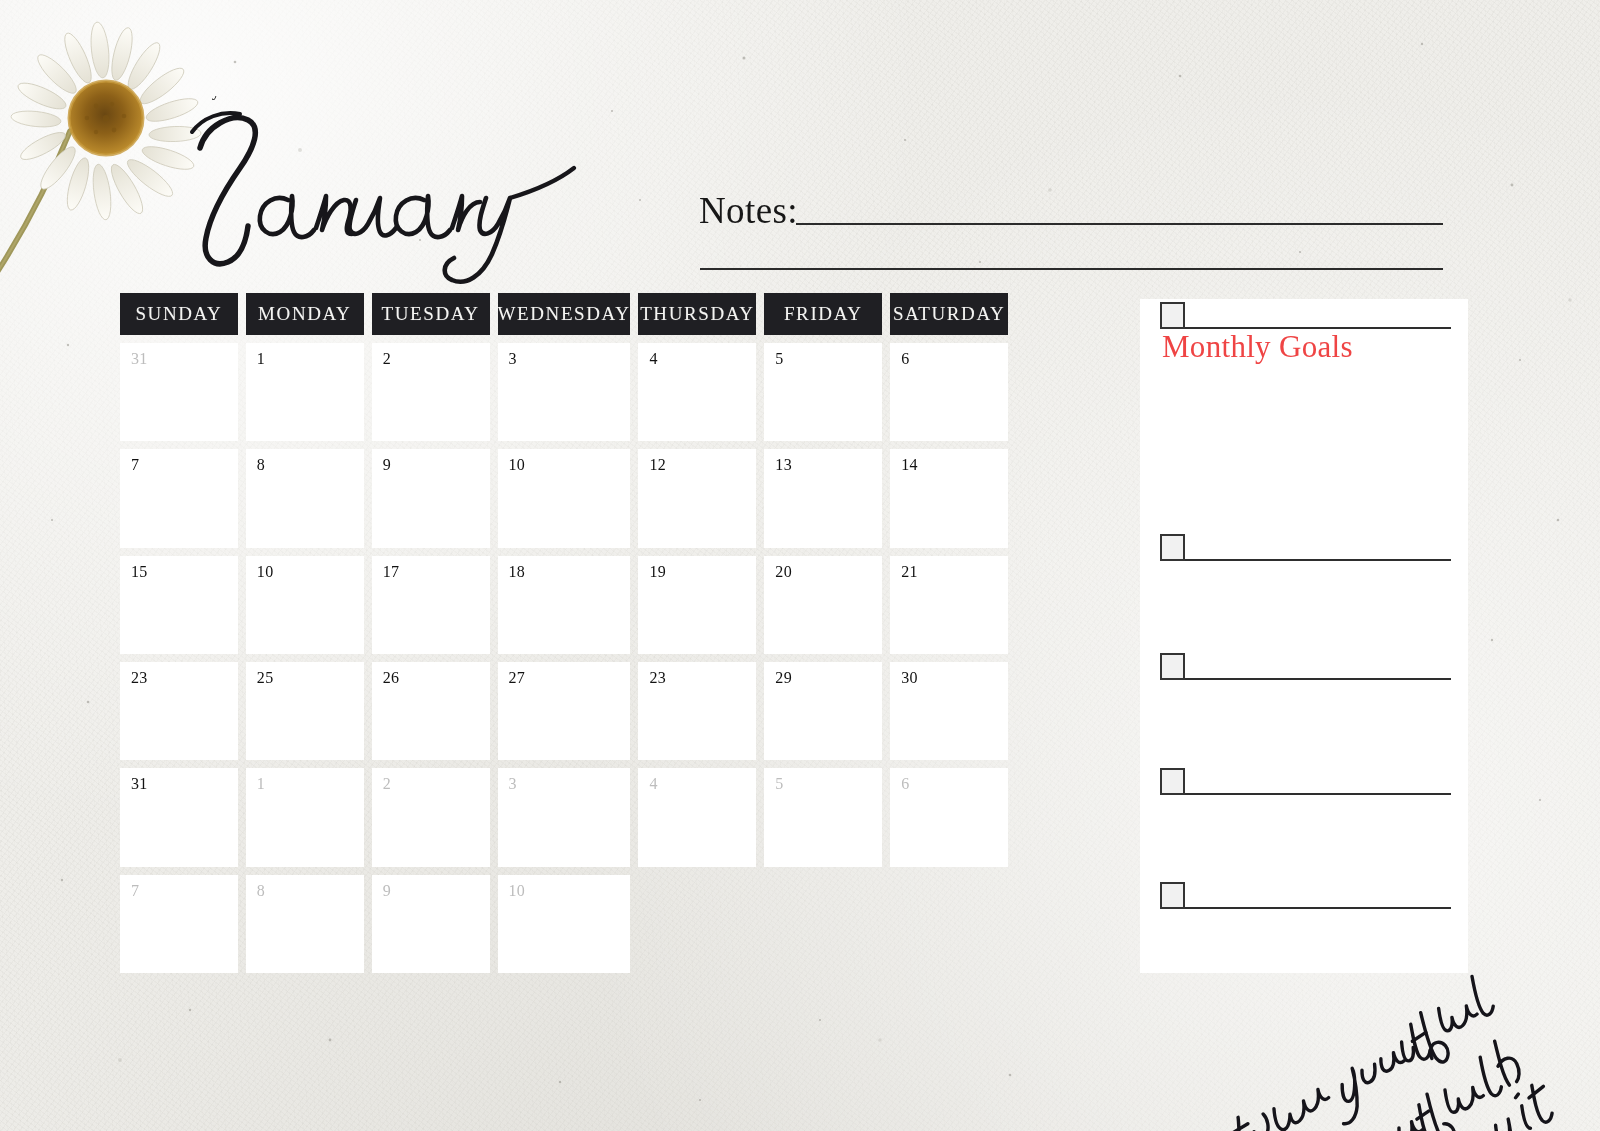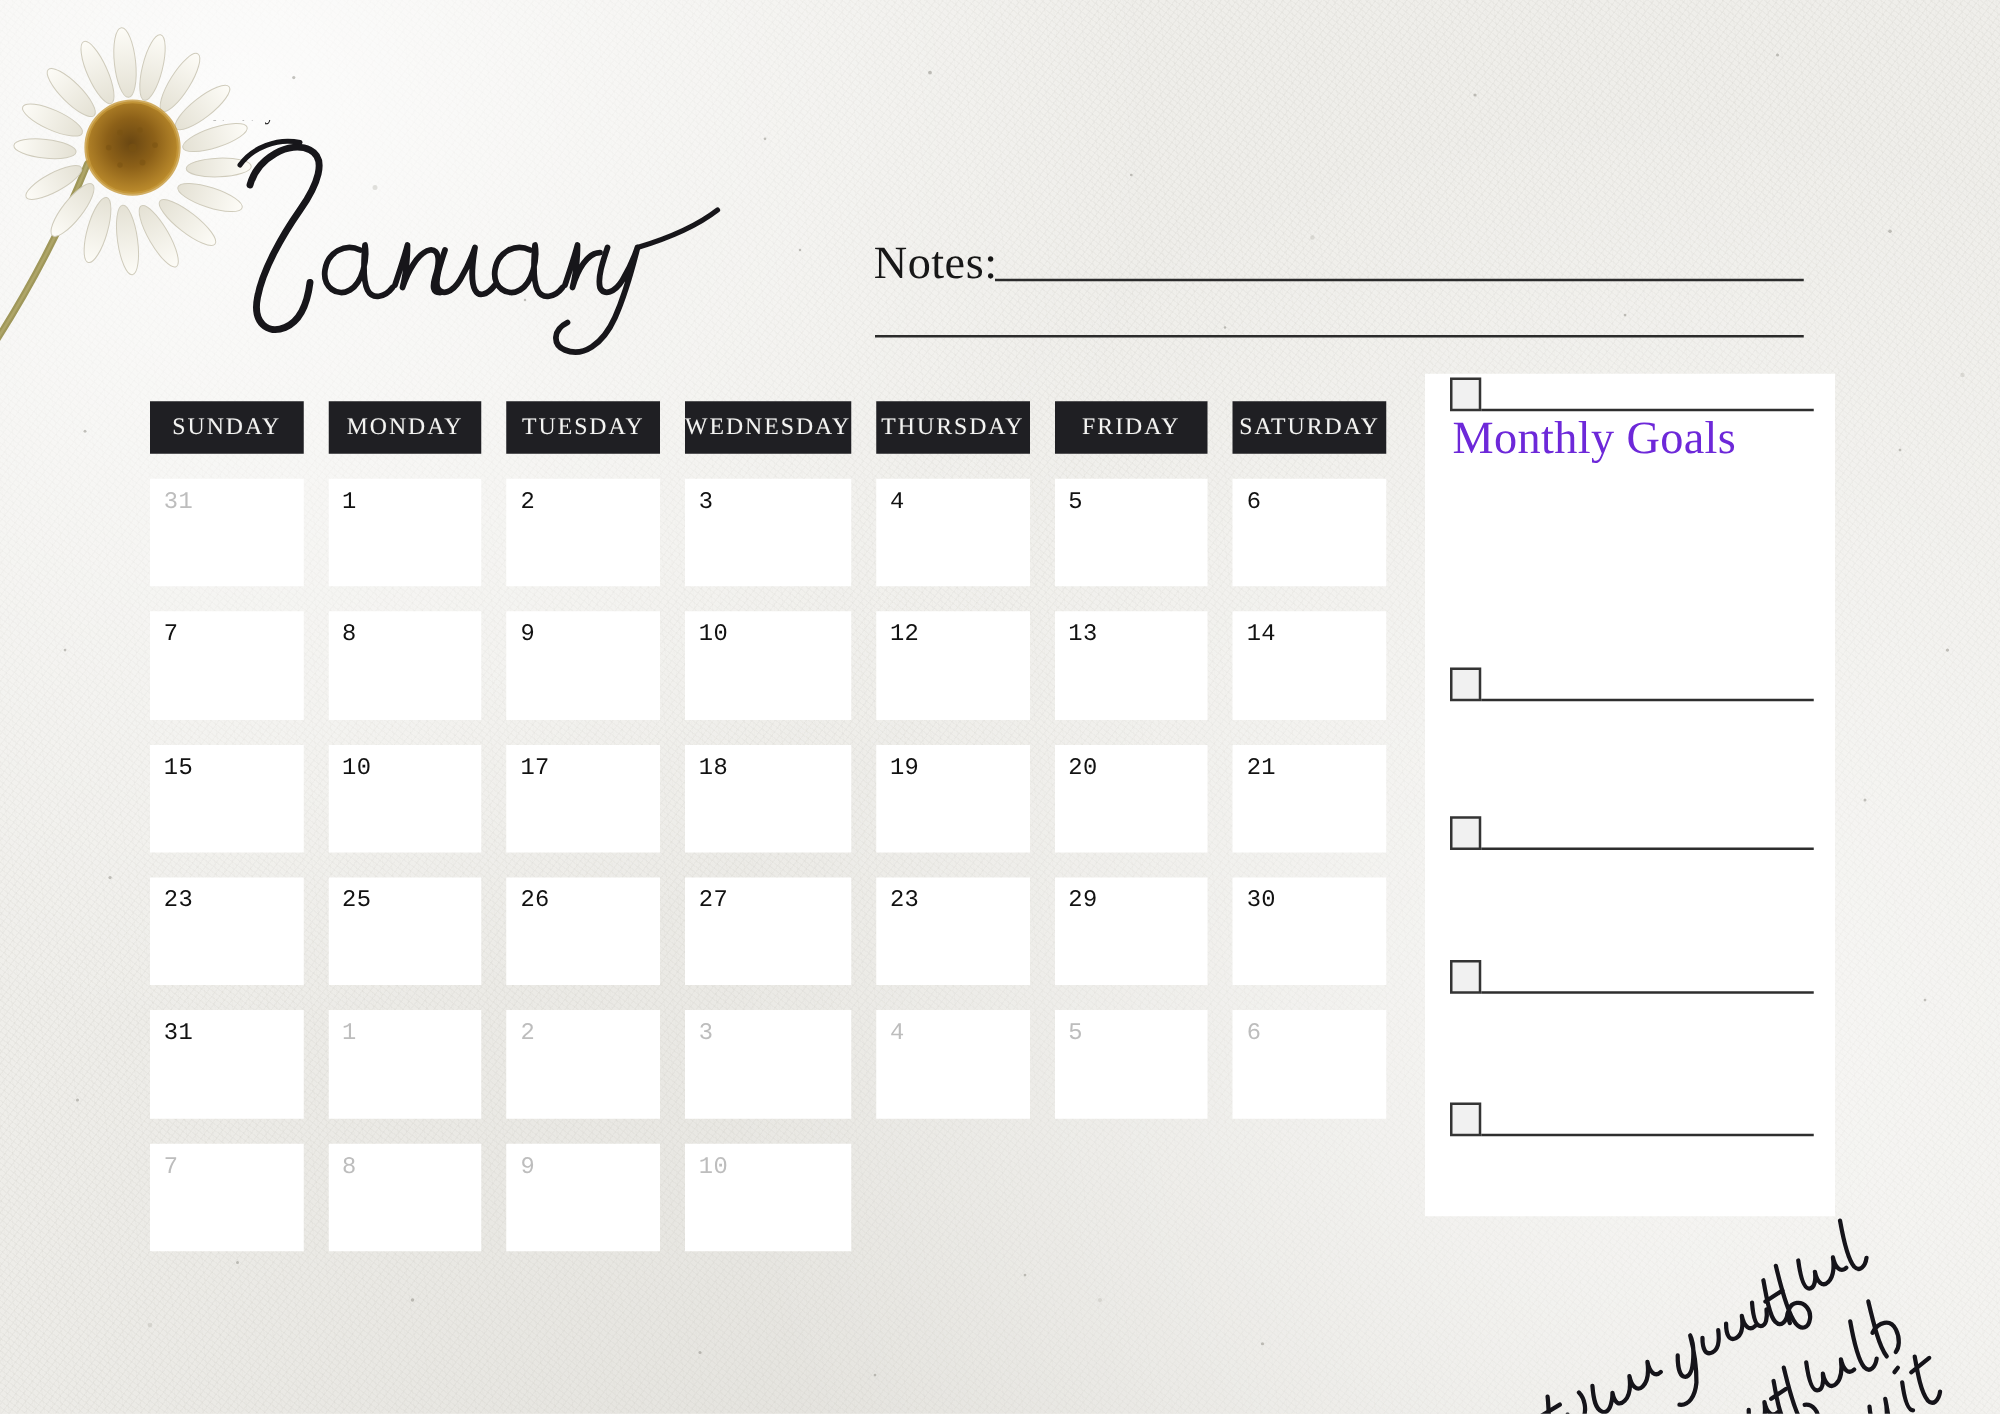--- a/index.html
+++ b/index.html
@@ -85,72 +85,71 @@
     border-top: 2px solid #2b2b2b;
   }
   #notes-rule-1 { left: 97px;  top: 34px;  width: 647px; }
   #notes-rule-2 { left: 1px;   top: 79px;  width: 743px; }
 
   
   #calendar-grid {
     position: absolute;
     left: 120px;
     top: 293px;
-    width: 989px;
+    width: 888px;
     height: 680px;
     display: grid;
     grid-template-columns: repeat(7, 1fr);
     grid-template-rows: 42px repeat(6, 1fr);
-    gap: 20px;
-    margin-top: 28px;
+    gap: 8px;
   }
   .weekday-head {
     background: #1f1f23;
     color: #f4f4f2;
     display: flex;
     align-items: center;
     justify-content: center;
     font-size: 19px;
     letter-spacing: 1.6px;
     font-family: "Liberation Serif", "DejaVu Serif", serif;
     text-shadow: 0 0 1px rgba(255,255,255,0.25);
   }
   .day-cell {
     background: #ffffff;
     position: relative;
   }
   .day-num {
     position: absolute;
     left: 11px;
     top: 7px;
-    font-size: 19px;
+    font-size: 16px;
     color: #121212;
-    font-family: Liberation Mono, monospace;
+    font-family: Liberation Serif, serif;
     letter-spacing: 0.3px;
   }
   .day-cell.other-month .day-num {
     color: #bdbdbd;
     font-weight: normal;
   }
 
   
   #goals-panel {
     position: absolute;
     left: 1140px;
     top: 299px;
     width: 328px;
     height: 674px;
     background: #ffffff;
   }
   #goals-title {
     position: absolute;
     left: 22px;
     top: 30px;
-    font-size: 37px;
-    color: #6d28d9;
+    font-size: 31px;
+    color: #ef4444;
     letter-spacing: 0.3px;
     font-family: "Liberation Serif", "DejaVu Serif", serif;
   }
   .goal-row {
     position: absolute;
     left: 20px;
     width: 291px;
     height: 30px;
   }
   .goal-box {

